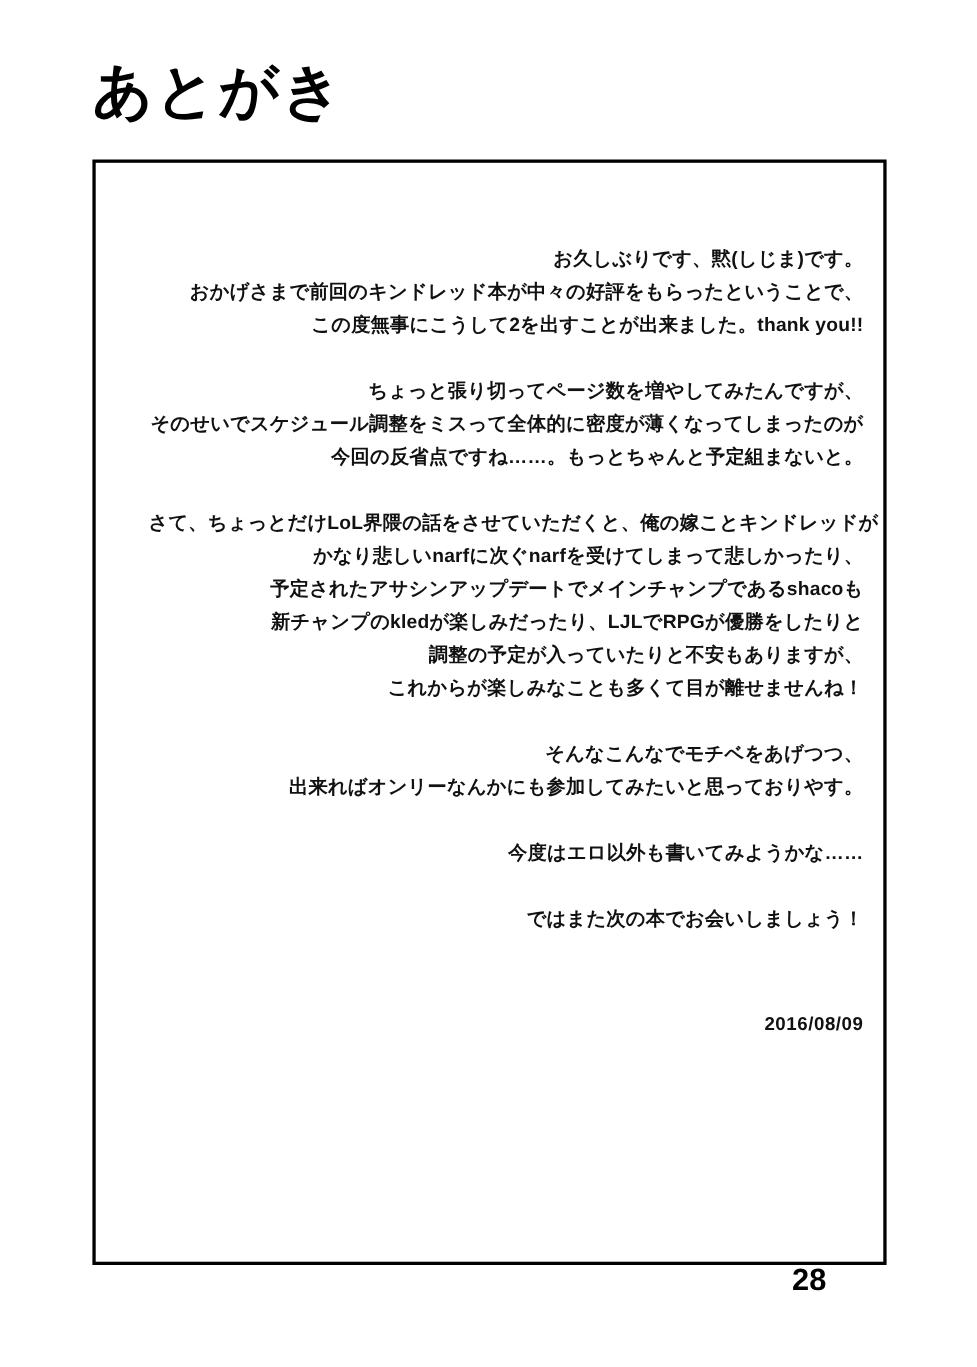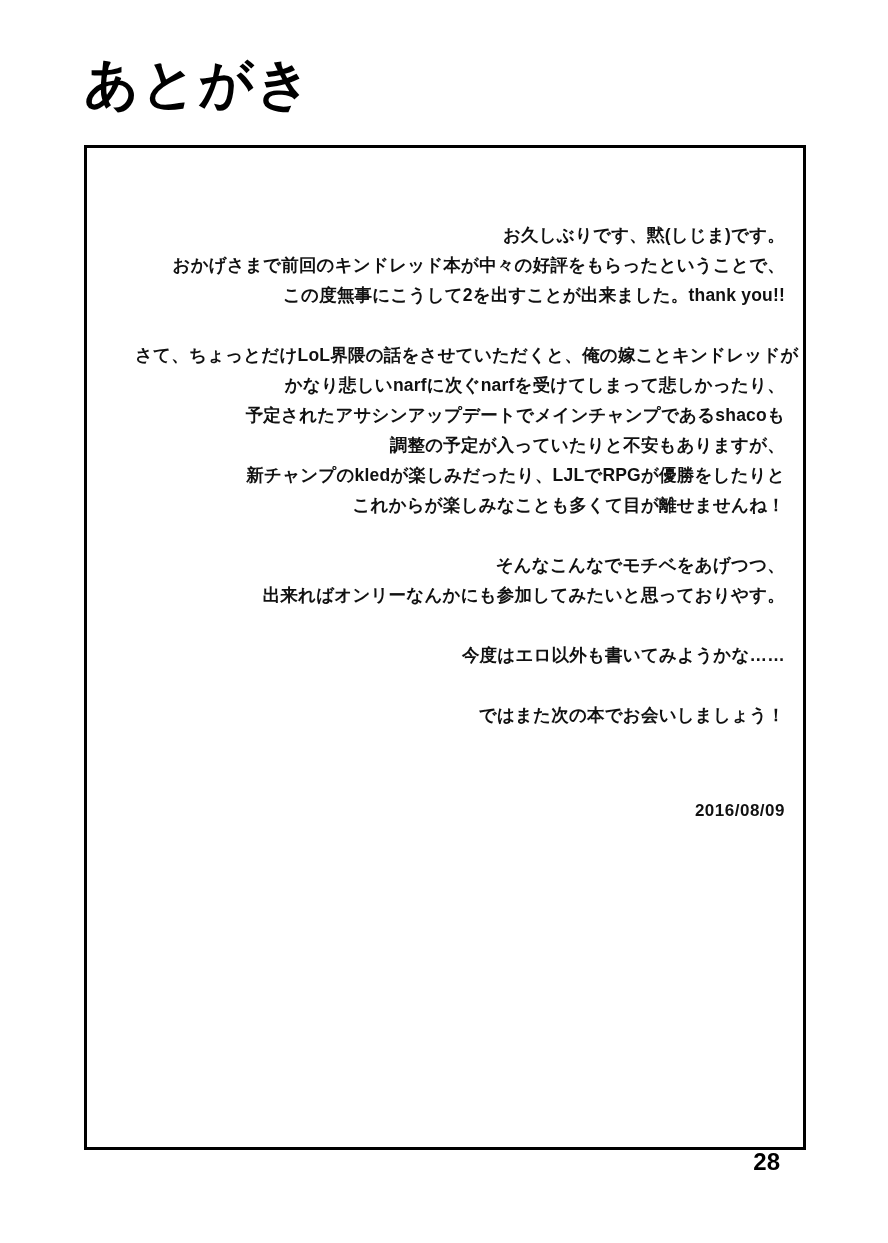--- a/index.html
+++ b/index.html
@@ -64,49 +64,54 @@
     margin-top: 66px;
     font-size: 17px;
     font-weight: 700;
     letter-spacing: 0.5px;
   }
   .page-number {
     position: absolute;
     left: 720px;
     top: 1148px;
     width: 60px;
-    text-align: right;
-    font-size: 24px;
+    text-align: left;
+    font-size: 28px;
     font-weight: 700;
     color: #000000;
   }
 </style>
 </head>
 <body>
 
 <div class="page">
 
   <div class="afterword-title">あとがき</div>
 
   <div class="text-frame">
     <div class="body-text">
 
       <div class="para">
         <div class="line">お久しぶりです、黙(しじま)です。</div>
         <div class="line">おかげさまで前回のキンドレッド本が中々の好評をもらったということで、</div>
         <div class="line">この度無事にこうして2を出すことが出来ました。thank you!!</div>
       </div>
 
+      <div class="para">
+        <div class="line">ちょっと張り切ってページ数を増やしてみたんですが、</div>
+        <div class="line">そのせいでスケジュール調整をミスって全体的に密度が薄くなってしまったのが</div>
+        <div class="line">今回の反省点ですね……。もっとちゃんと予定組まないと。</div>
+      </div>
 
       <div class="para">
         <div class="line">さて、ちょっとだけLoL界隈の話をさせていただくと、俺の嫁ことキンドレッドが</div>
         <div class="line">かなり悲しいnarfに次ぐnarfを受けてしまって悲しかったり、</div>
         <div class="line">予定されたアサシンアップデートでメインチャンプであるshacoも</div>
+        <div class="line">新チャンプのkledが楽しみだったり、LJLでRPGが優勝をしたりと</div>
         <div class="line">調整の予定が入っていたりと不安もありますが、</div>
-        <div class="line">新チャンプのkledが楽しみだったり、LJLでRPGが優勝をしたりと</div>
         <div class="line">これからが楽しみなことも多くて目が離せませんね！</div>
       </div>
 
       <div class="para">
         <div class="line">そんなこんなでモチベをあげつつ、</div>
         <div class="line">出来ればオンリーなんかにも参加してみたいと思っておりやす。</div>
       </div>
 
       <div class="para">
         <div class="line">今度はエロ以外も書いてみようかな……</div>

